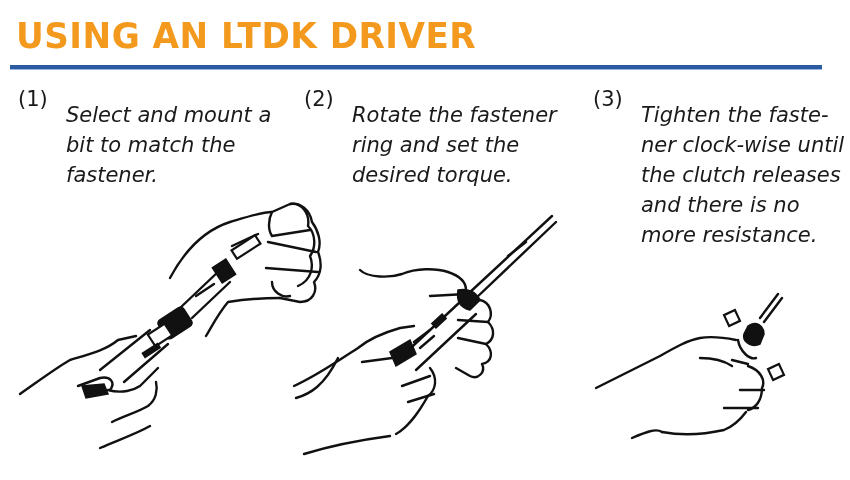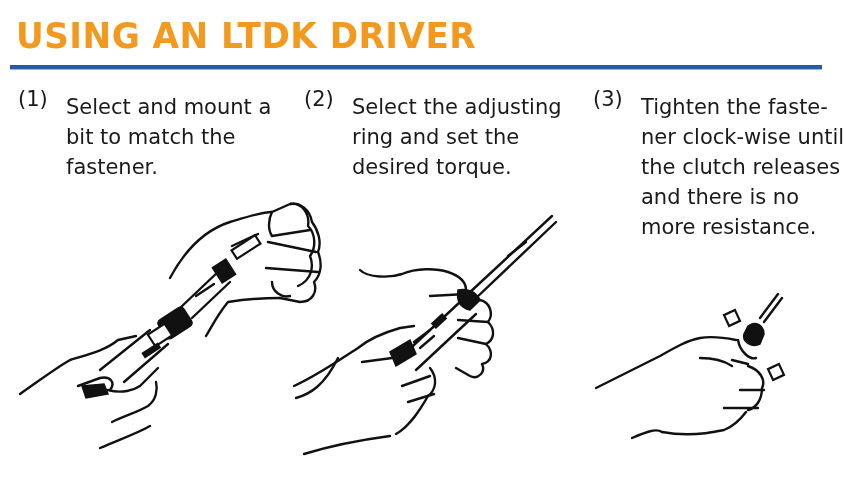--- a/index.html
+++ b/index.html
@@ -13,21 +13,21 @@
   .rule {
     position: absolute; left: 10px; top: 65px; width: 812px; height: 4px;
     background: #2a5aa0; border-bottom: 1px solid #9ab6e0;
   }
   .step {
     position: absolute; top: 84px;
     font-family: "DejaVu Sans", sans-serif; font-size: 21px; line-height: 30px;
     color: #1a1a1a;
   }
   .step .num { position: absolute; left: 0; top: 0; }
-  .step .txt { position: absolute; left: 48px; top: 8px; white-space: pre-line; }
+  .step .txt { position: absolute; left: 48px; top: 16px; white-space: pre-line; font-style: italic; }
   #step1 { left: 18px; width: 270px; }
   #step2 { left: 304px; width: 270px; }
   #step3 { left: 593px; width: 257px; }
   .illus { position: absolute; }
   .illus svg { display: block; }
   .ink { fill: none; stroke: #111; stroke-width: 2.4; stroke-linecap: round; stroke-linejoin: round; }
   .solid { fill: #111; stroke: #111; stroke-width: 1.5; }
   .hollow { fill: #fff; stroke: #111; stroke-width: 2.2; }
 </style>
 </head>
@@ -37,21 +37,21 @@
 <div class="rule"></div>
 
 <div class="step" id="step1">
   <span class="num">(1)</span>
   <span class="txt">Select and mount a
 bit to match the
 fastener.</span>
 </div>
 <div class="step" id="step2">
   <span class="num">(2)</span>
-  <span class="txt">Select the adjusting
+  <span class="txt">Rotate the fastener
 ring and set the
 desired torque.</span>
 </div>
 <div class="step" id="step3">
   <span class="num">(3)</span>
   <span class="txt">Tighten the faste-
 ner clock-wise until
 the clutch releases
 and there is no
 more resistance.</span>

